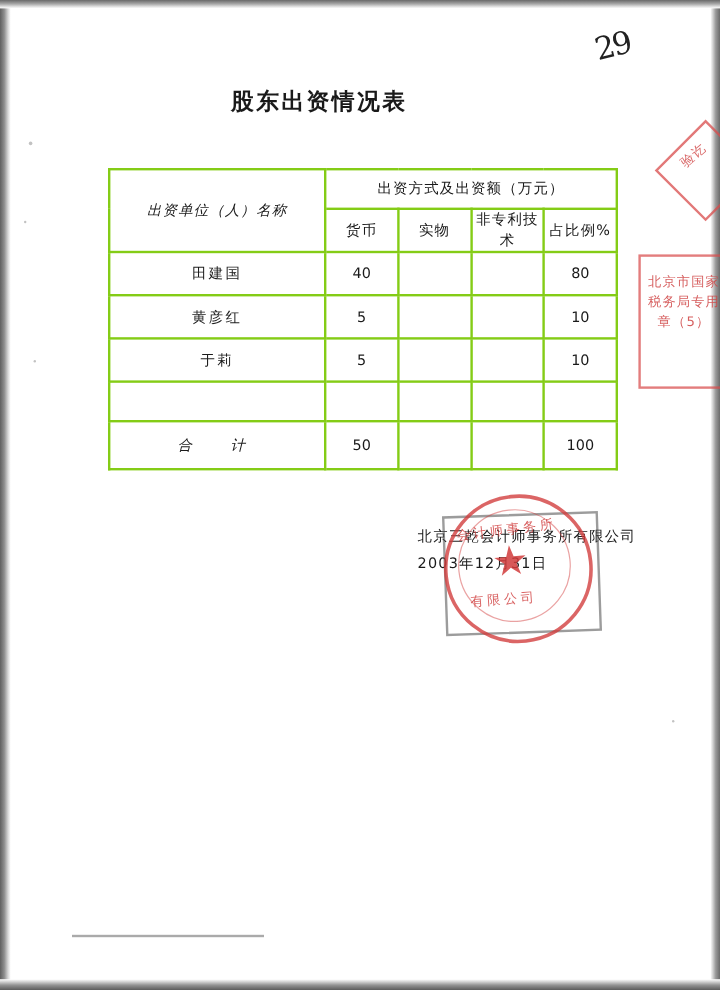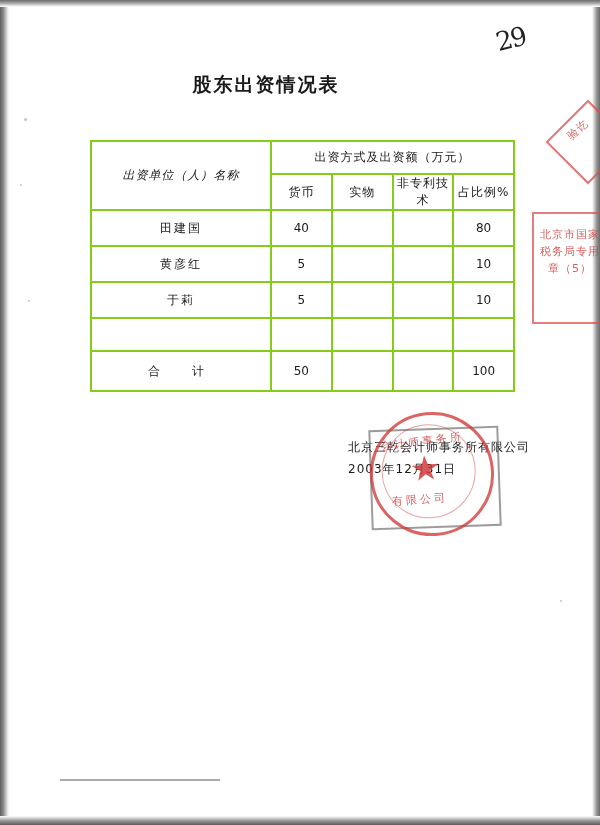--- a/index.html
+++ b/index.html
@@ -116,20 +116,21 @@
   .c-tech { width: 84px; }
   .c-pct  { width: 65px; }
 
   td.row-cell { height: 34px; }
   td.row-cell.name { letter-spacing: 2px; }
   td.empty-row { height: 31px; }
   td.total-label {
     height: 38px;
     letter-spacing: 10px;
     padding-left: 8px;
+    font-style: italic;
   }
   td.total-cell { height: 38px; }
 
   
   .footer-block {
     position: absolute;
     left: 312px; top: 436px;
     font-size: 12px;
     line-height: 22px;
     letter-spacing: 1px;

